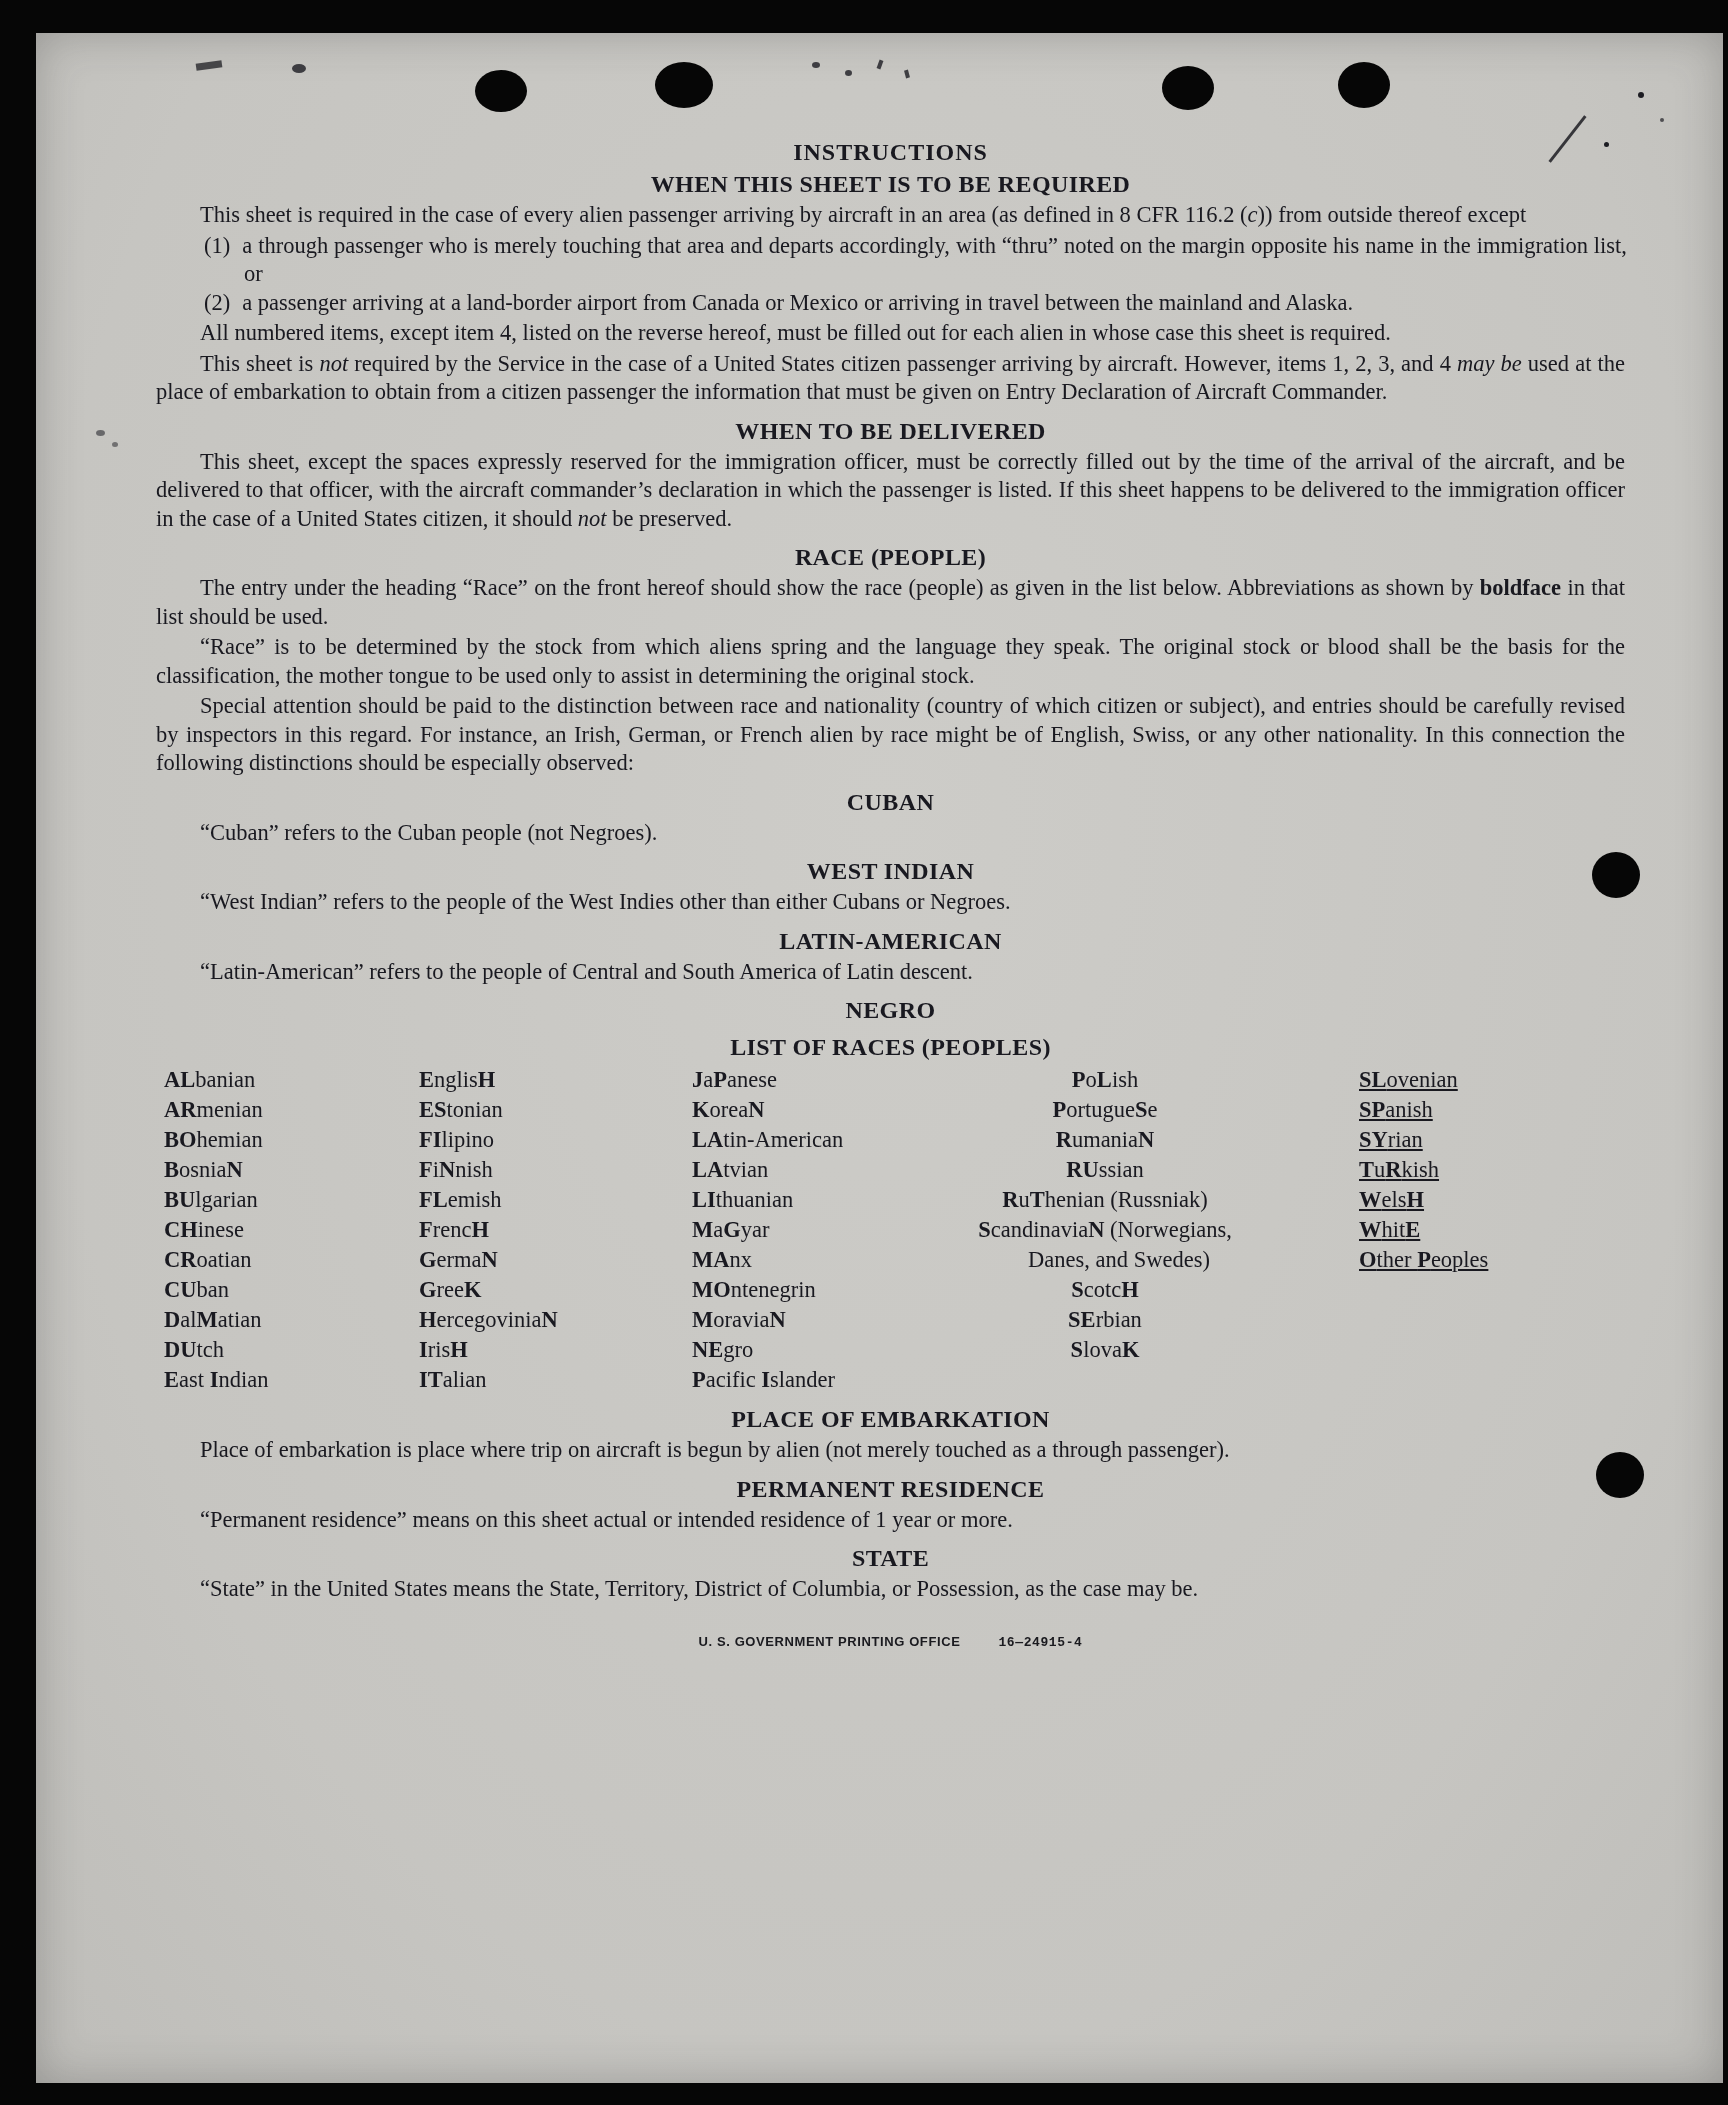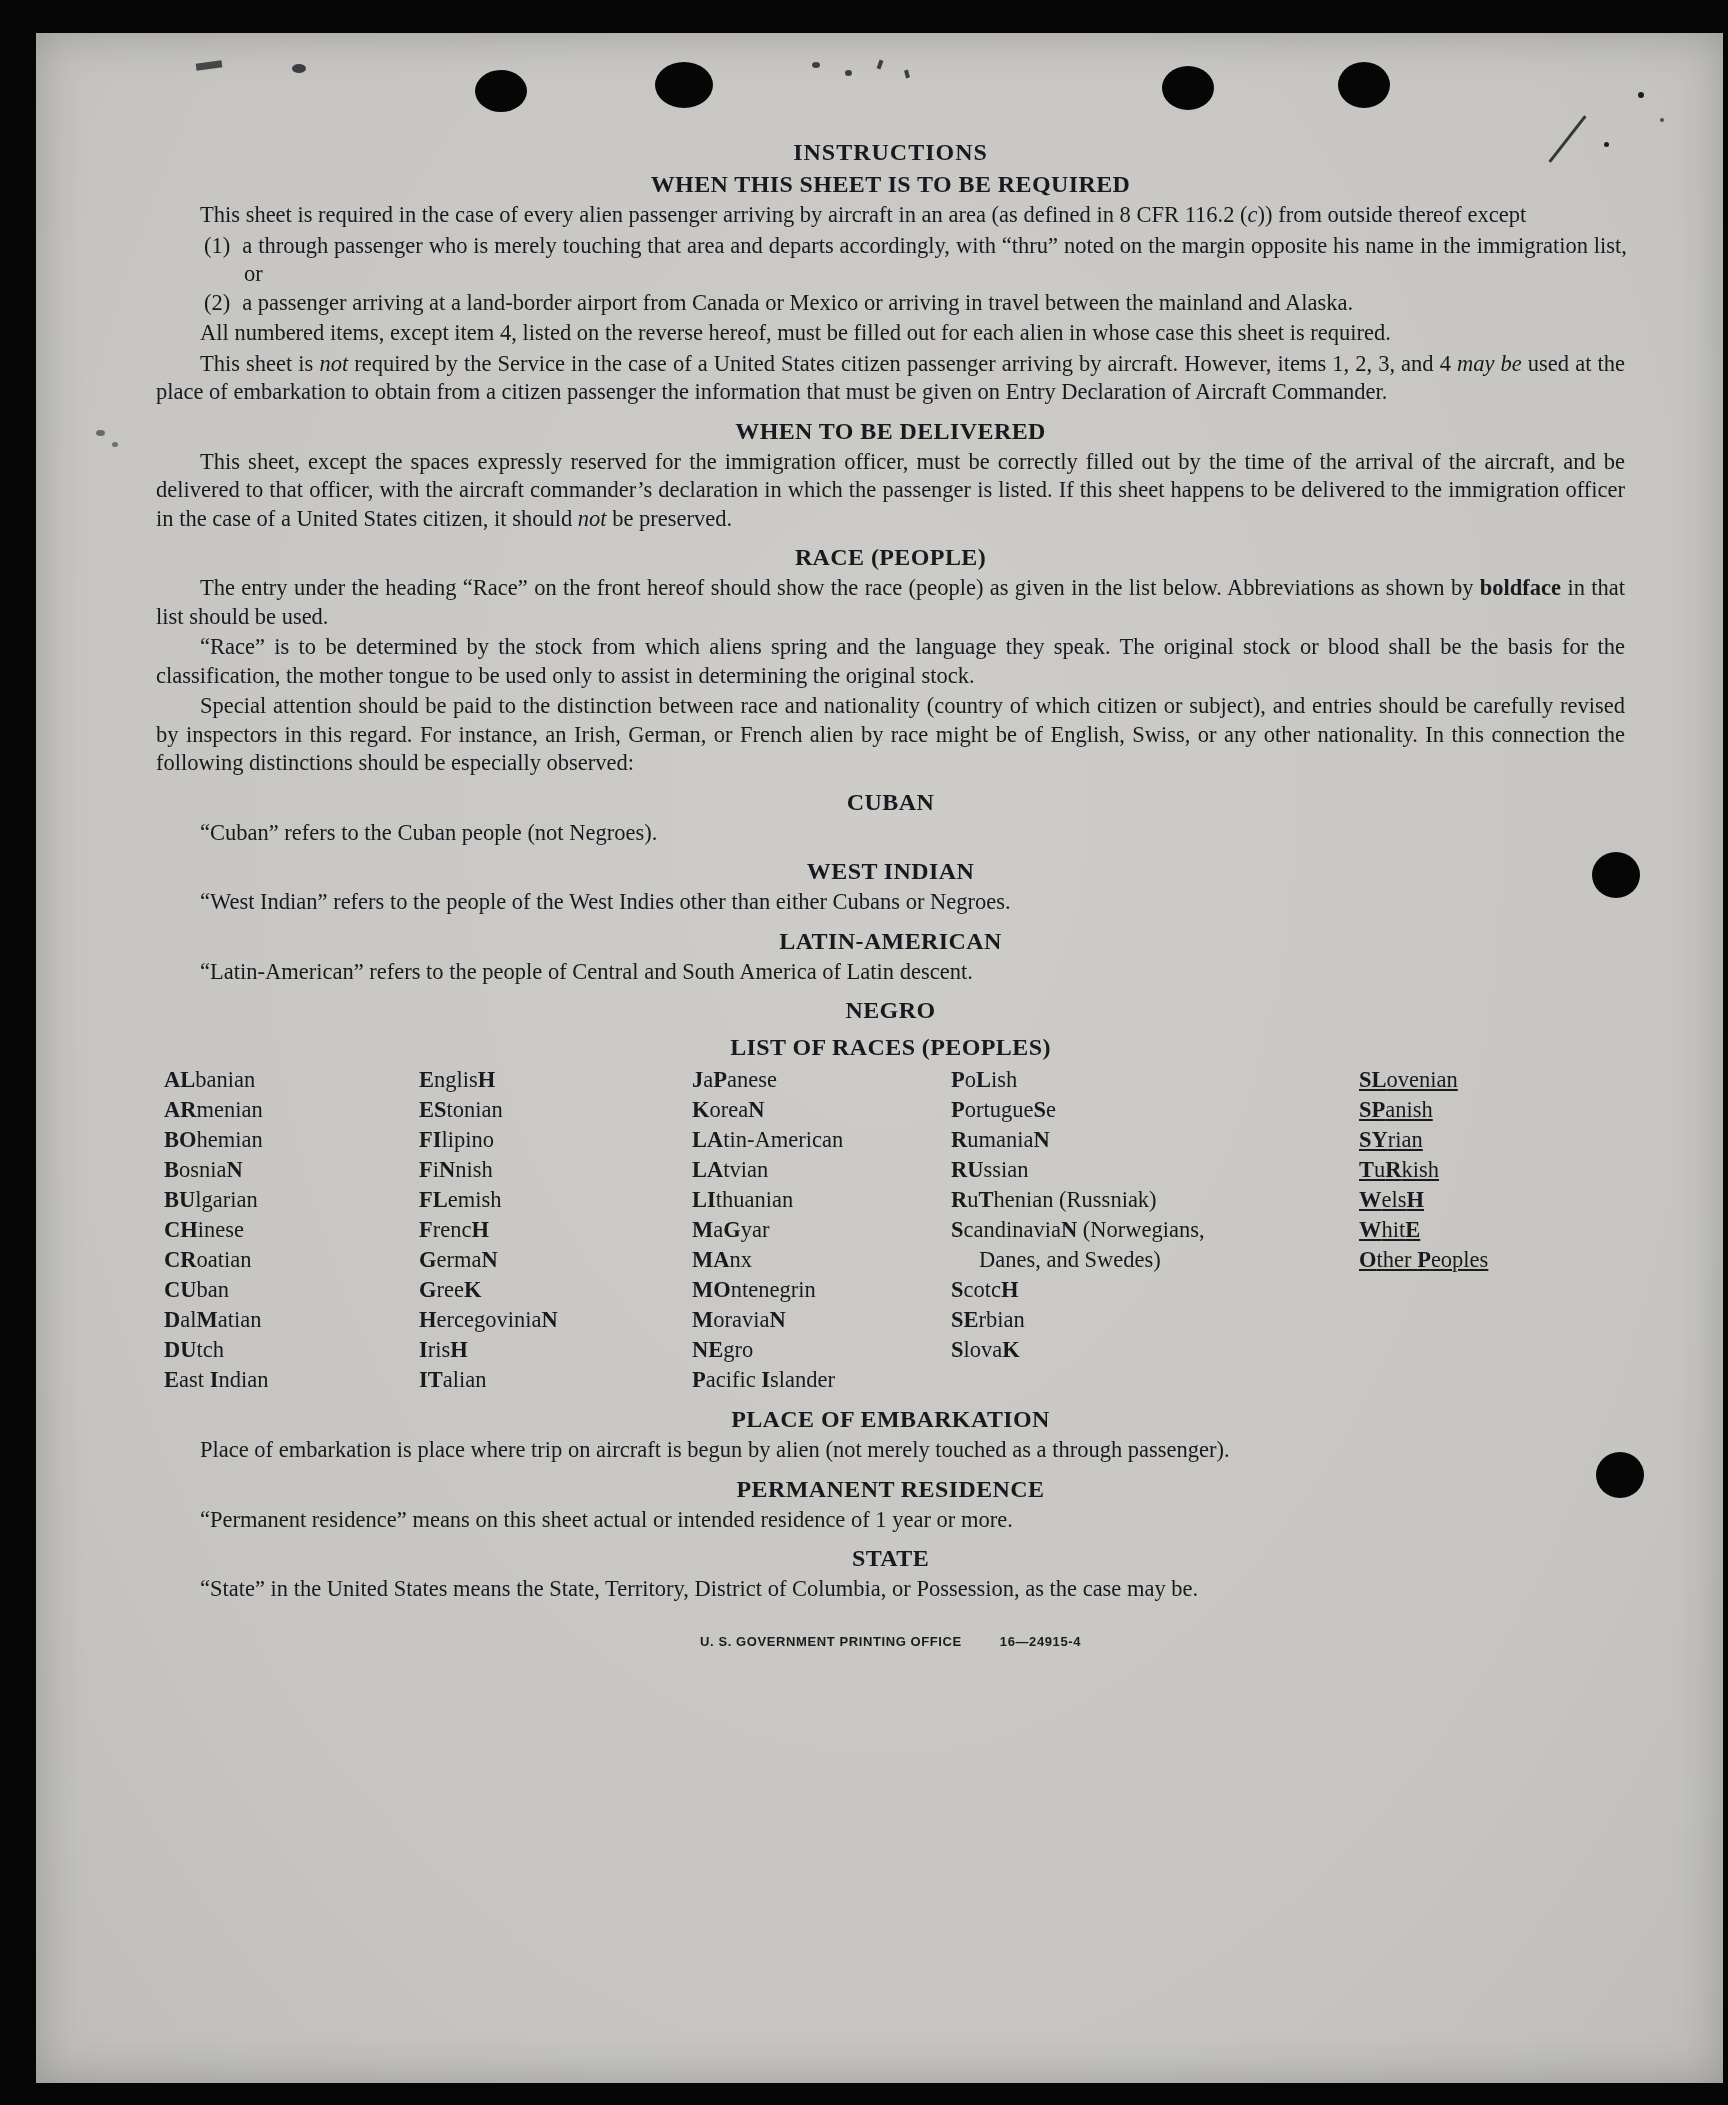--- a/index.html
+++ b/index.html
@@ -31,28 +31,28 @@
     text-align: center; font-weight: bold; font-size: 24px;
     letter-spacing: .4px; margin: 11px 0 4px 0; line-height: 26px;
   }
   .sec-h:first-child { margin-top: 2px; }
   p.para { margin: 2px; text-indent: 44px; text-align: justify; }
   p.numbered { margin: 0; padding-left: 90px; text-indent: -40px; text-align: justify; }
   p.numbered .num { padding-right: 12px; }
   .races { display: flex; padding-left: 10px; margin-top: 5px; margin-bottom: 2px; }
   .race-col { line-height: 30px; font-size: 22.5px; }
   .rc1 { width: 255px; } .rc2 { width: 273px; } .rc3 { width: 259px; }
-  .rc4 { width: 308px; margin-right: 100px; } .rc5 { flex: 1; text-decoration: underline; }
+  .rc4 { width: 308px; margin-right: 100px; text-align: center; } .rc5 { flex: 1; text-decoration: underline; }
   .race-item { padding-left: 28px; text-indent: -28px; }
   .footer {
     margin-top: 24px; text-align: center;
     font-family: "Liberation Sans", sans-serif;
     font-weight: bold; font-size: 13px; letter-spacing: .6px; color: #1a1a1f;
   }
-  .footer .code { margin-left: 38px; }
+  .footer .code { margin-left: 38px; font-family: Liberation Mono, monospace; }
   .hole { position: absolute; background: #060606; border-radius: 50%; }
   .ink { position: absolute; background: #1c1c22; }
   .round { border-radius: 50%; }
   b { font-weight: bold; }
   i { font-style: italic; }
 </style>
 </head>
 <body>
 
 <div class="paper">

